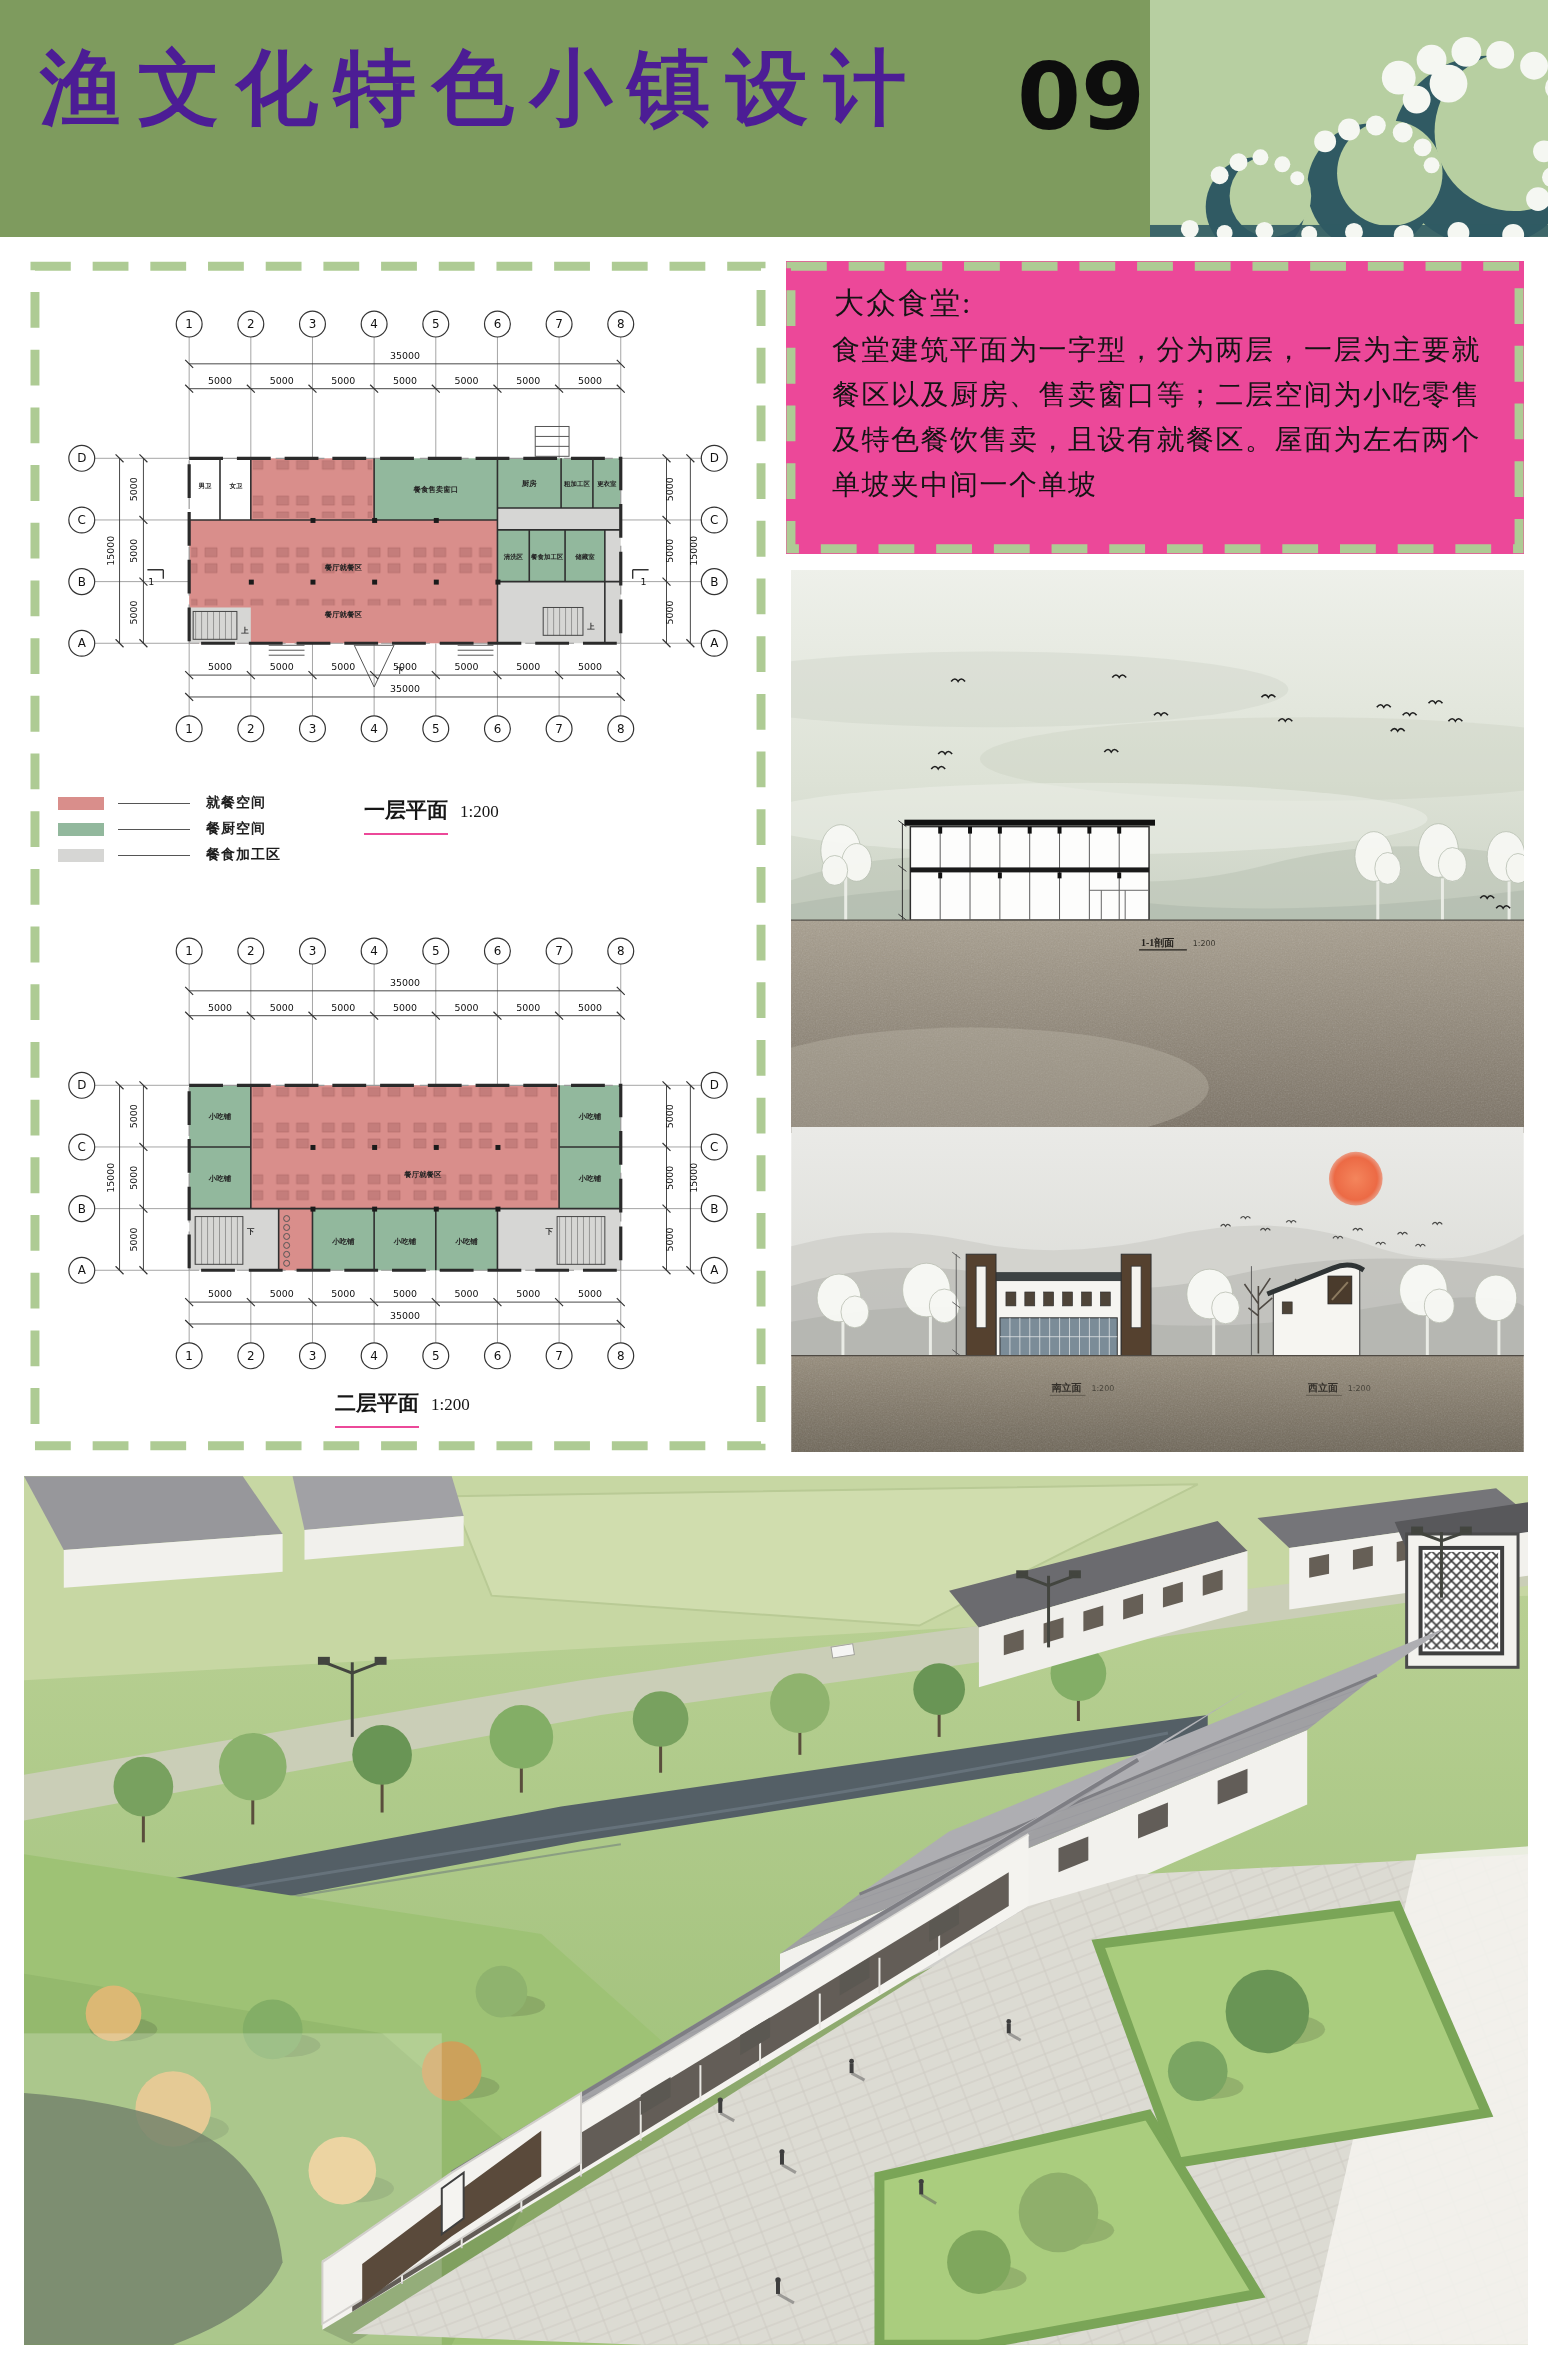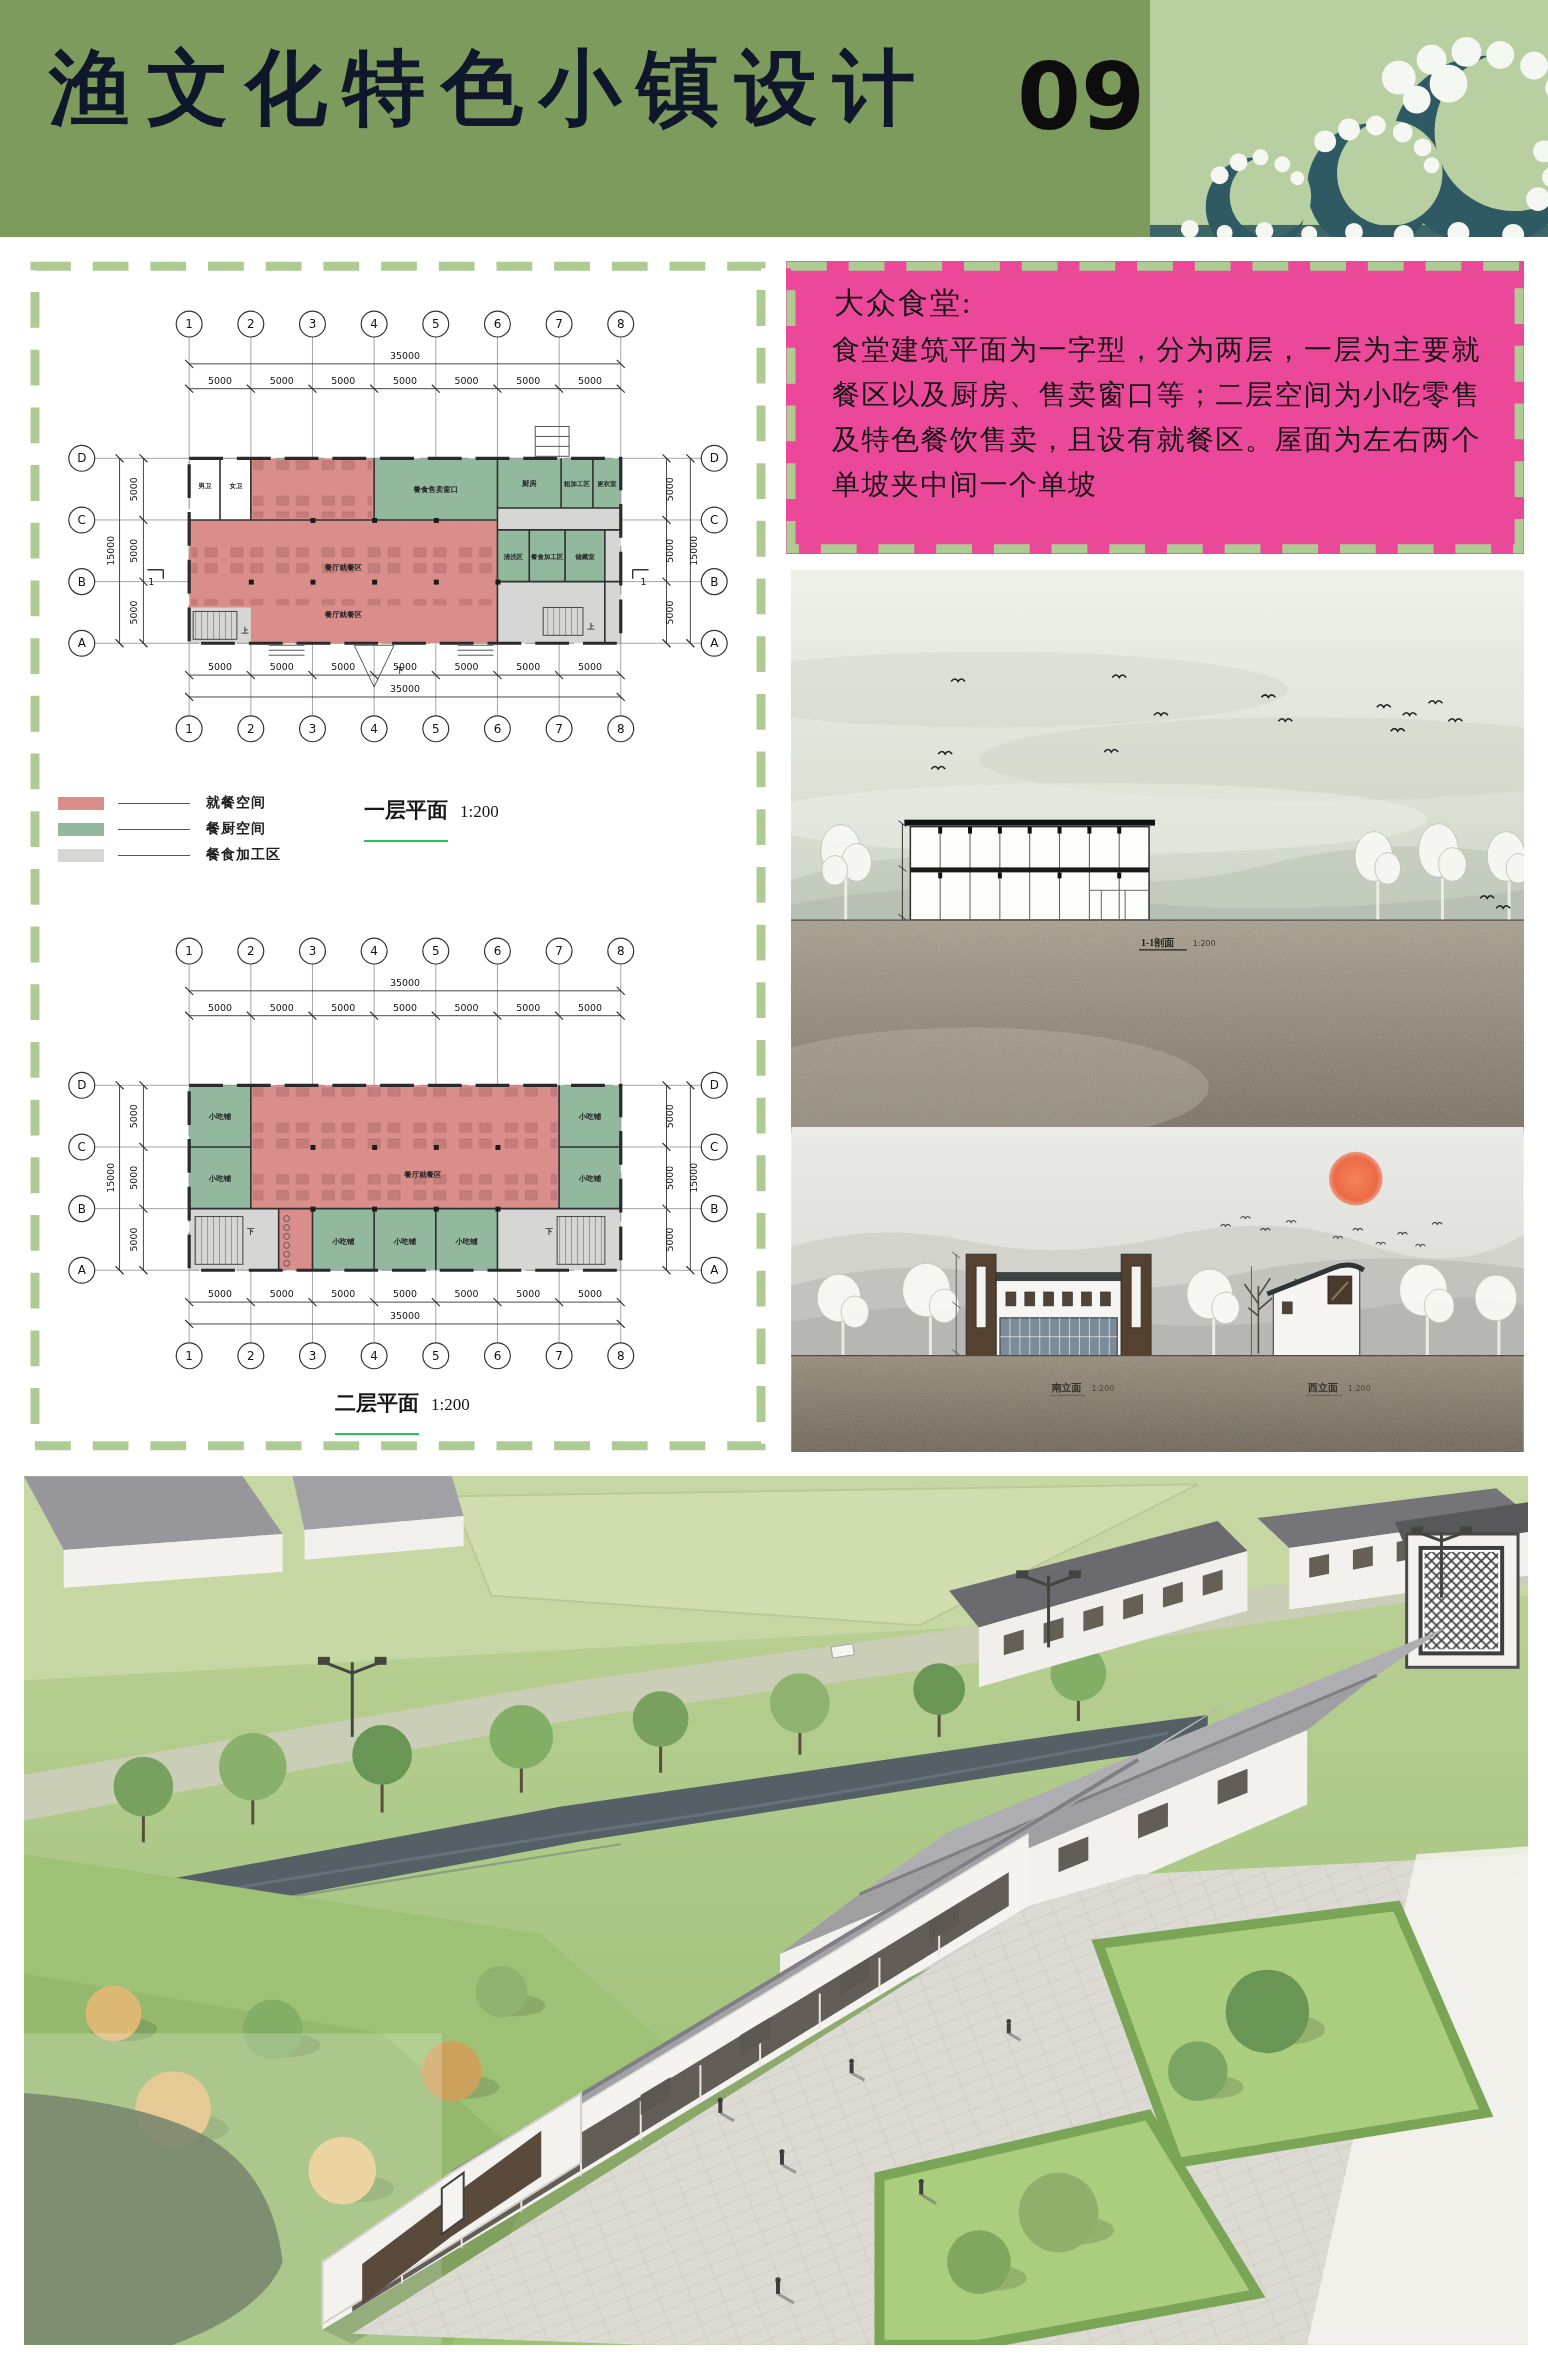--- a/index.html
+++ b/index.html
@@ -3,21 +3,21 @@
 <meta charset="utf-8">
 <style>
   html,body{margin:0;padding:0;background:#e9e9e9;}
   #page{position:relative;width:1548px;height:2372px;background:#ffffff;overflow:hidden;
         font-family:"Liberation Sans",sans-serif;}
   .abs{position:absolute;}
   
   #header-left{left:0;top:0;width:1150px;height:237px;background:#7E9B5E;}
   #header-right{left:1150px;top:0;width:398px;height:237px;background:#B7CFA1;}
   #poster-title{left:40px;top:34px;font-family:"Liberation Serif",serif;font-size:82px;
-        letter-spacing:16px;color:#0f172a;font-weight:600;white-space:nowrap;margin-left:9px;}
+        letter-spacing:16px;color:#4c1d95;font-weight:600;white-space:nowrap;}
   #page-number{left:1017px;top:44px;font-family:"DejaVu Sans",sans-serif;font-size:92px;
         font-weight:600;color:#0d0d0d;}
   
   #left-panel{left:30px;top:261px;width:736px;height:1190px;background:#fff;}
   #text-panel{left:786px;top:261px;width:738px;height:293px;background:#ec4899;}
   .border-svg{left:0;top:0;}
   
   #canteen-title{left:48px;top:22px;font-family:"Liberation Serif",serif;font-size:30px;
         color:#141414;letter-spacing:2px;}
   #canteen-body{left:46px;top:66px;width:649px;font-family:"Liberation Serif",serif;
@@ -25,21 +25,21 @@
   
   #legend{left:28px;top:531px;}
   .legend-row{display:flex;align-items:center;height:22px;margin-bottom:4px;text-align:right;}
   .legend-swatch{width:46px;height:13px;margin-right:14px;}
   .sw-red{background:#D98E8B;}.sw-green{background:#92B89D;}.sw-gray{background:#D6D6D4;}
   .legend-line{width:72px;border-top:1.5px solid #555;margin-right:16px;}
   .legend-label{font-size:14px;font-weight:700;color:#1d1d1d;letter-spacing:1px;
         font-family:"Liberation Serif",serif;}
   
   .plan-caption{font-family:"Liberation Serif",serif;font-size:21px;font-weight:700;color:#161616;}
-  .plan-caption .cap{border-bottom:2px solid #22c55e;padding-bottom:18px;}
+  .plan-caption .cap{border-bottom:2px solid #ec4899;padding-bottom:11px;}
   .plan-caption .scale{font-size:17px;font-weight:400;margin-left:12px;}
   
   text{font-family:"DejaVu Sans",sans-serif;}
   .gl{font-size:12px;text-anchor:middle;fill:#111;}
   .dim{font-size:9.5px;text-anchor:middle;fill:#111;}
   .rm{font-size:7.5px;font-weight:700;text-anchor:middle;fill:#242424;
       font-family:"Liberation Serif",serif;}
   .rm2{font-size:6.5px;font-weight:700;text-anchor:middle;fill:#242424;
       font-family:"Liberation Serif",serif;}
   .capt{font-size:10px;font-weight:700;fill:#23201c;font-family:"Liberation Serif",serif;}

